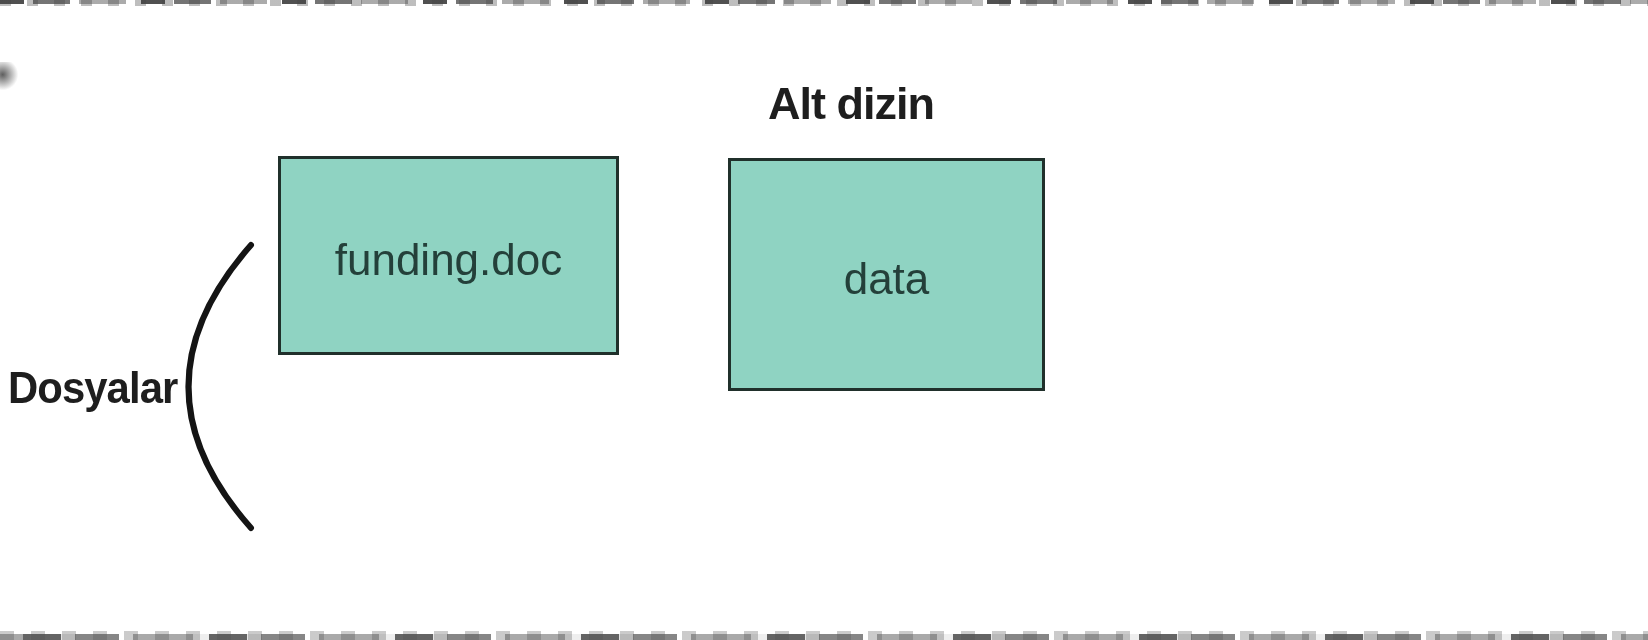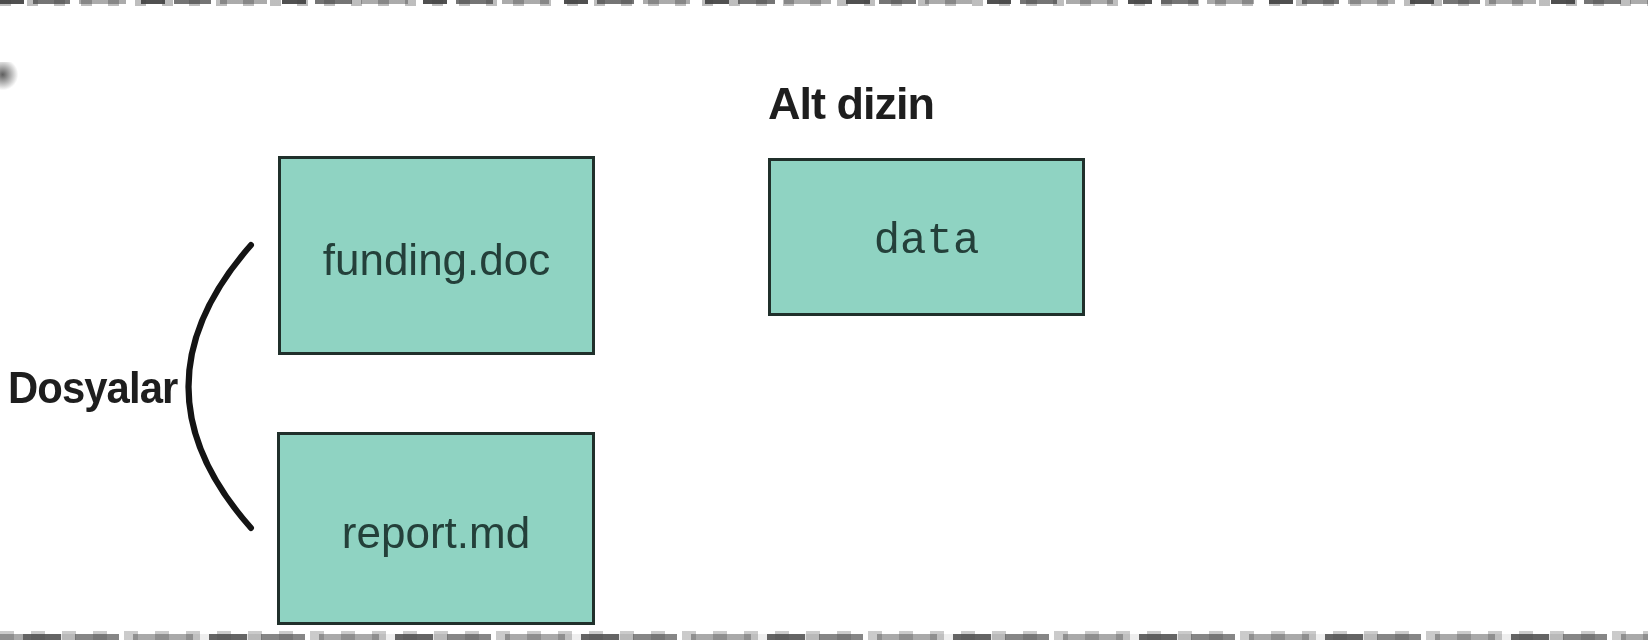--- a/index.html
+++ b/index.html
@@ -108,22 +108,22 @@
     display: flex;
     align-items: center;
     justify-content: center;
   }
   .box span {
     font-size: 44px;
     color: var(--box-text, #24403a);
     white-space: nowrap;
     transform: translateY(4px);
   }
-  .box-funding { left: 278px; top: 156px; width: 317px; height: 199px; }
-  .box-data    { left: 768px; top: 158px; width: 317px; height: 158px; font-family: Liberation Mono, monospace; }
+  .box-funding { left: 278px; top: 156px; width: 341px; height: 199px; }
+  .box-data    { left: 728px; top: 158px; width: 317px; height: 233px; }
   .box-report  { left: 277px; top: 432px; width: 318px; height: 193px; }
 </style>
 </head>
 <body>
 
 <div class="canvas">
 
   <div class="noise noise-top"></div>
   <div class="noise noise-bottom"></div>
   <div class="smudge"></div>
@@ -137,17 +137,14 @@
   <div class="heading col-label">Alt dizin</div>
 
   <div class="box box-funding">
     <span>funding.doc</span>
   </div>
 
   <div class="box box-data">
     <span>data</span>
   </div>
 
-  <div class="box box-report">
-    <span>report.md</span>
-  </div>
 
 </div>
 
 </body></html>

